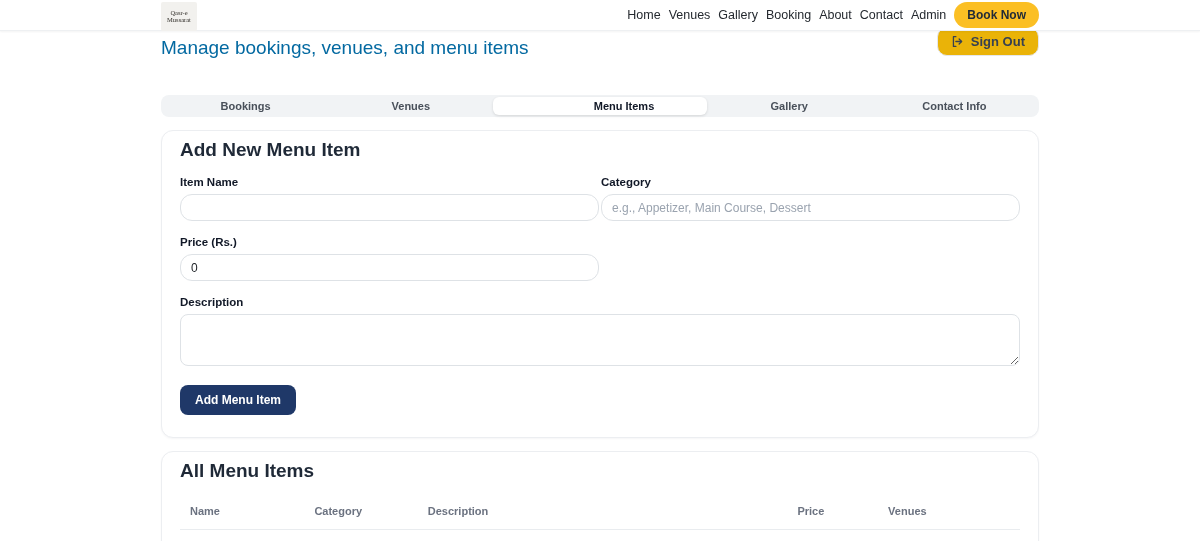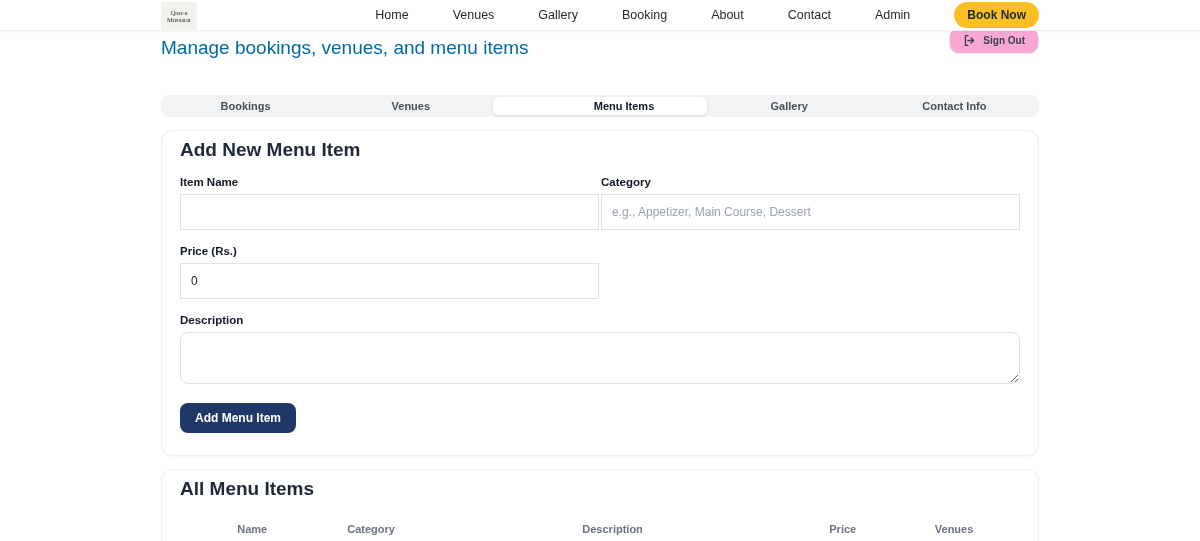--- a/index.html
+++ b/index.html
@@ -21,21 +21,21 @@
     width:878px; margin:0 auto; height:100%;
     display:flex; align-items:center; justify-content:space-between;
   }
   .logo-box {
     width:36px; height:29px; margin-top:2px;
     background:#f2f1ee; border-radius:2px;
     display:flex; flex-direction:column; align-items:center; justify-content:center;
     font-family:"Liberation Serif", serif; font-size:6.5px; line-height:1.15;
     color:#33302b; text-align:center; letter-spacing:0;
   }
-  .nav-links { display:flex; align-items:center; gap:44px; }
+  .nav-links { display:flex; align-items:center; gap:8px; }
   .nav-link { font-size:12.5px; color:#24292f; cursor:pointer; white-space:nowrap; }
   .book-now {
     background:var(--yellow); color:#1f2937;
     font-size:12px; font-weight:700;
     padding:6px 13px; border-radius:14px; border:none; cursor:pointer;
     white-space:nowrap;
   }
 
   
   .main { width:878px; margin:0 auto; position:relative; padding-top:31px; }
@@ -43,22 +43,22 @@
   .page-title {
     font-size:28px; font-weight:800; color:#1f2937;
     line-height:34px; margin:-28px 0 0 0; 
     position:relative; z-index:1;
   }
   .subtitle { font-size:19px; color:#0369a1; }
 
   .signout-btn {
     position:absolute; right:0; top:27px; z-index:1;
     display:inline-flex; align-items:center; gap:7px;
-    background:#f9a8d4; border:1px solid #e5e7eb; border-radius:10px;
-    padding:6px 13px; font-size:10px; font-weight:600; color:#374151; cursor:pointer;
+    background:#eab308; border:1px solid #e5e7eb; border-radius:10px;
+    padding:6px 13px; font-size:13px; font-weight:600; color:#374151; cursor:pointer;
   }
 
   
   .tabs {
     margin-top:36px; background:#f1f3f5; border-radius:8px;
     display:flex; padding:2px; height:22px;
   }
   .tab {
     flex:1; display:flex; align-items:center; justify-content:center;
     font-size:11px; font-weight:600; color:#49505a;
@@ -74,39 +74,39 @@
   }
   .card-heading { font-size:19px; font-weight:700; color:#1f2937; margin:0; }
 
   
   .form-grid { display:grid; grid-template-columns:1fr 1fr; column-gap:2px; }
   .field-label {
     display:block; font-size:11.5px; font-weight:700; color:#111827;
     margin:15px 0 6px;
   }
   .text-input {
-    width:100%; height:36px; border:1px solid #dee2e6; border-radius:0;
+    width:100%; height:27px; border:1px solid #dee2e6; border-radius:12px;
     padding:0 10px; font-size:12px; color:#212529; background:#fff;
     font-family:"Liberation Sans", sans-serif;
   }
   .text-input::placeholder, textarea::placeholder { color:#9aa3af; }
   .desc-area {
     width:100%; height:52px; border:1px solid #dee2e6; border-radius:8px;
     padding:6px 10px; font-size:12px; resize:vertical; color:#212529;
     font-family:"Liberation Sans", sans-serif;
   }
   .submit-btn {
     margin-top:15px; background:var(--navy); color:#fff;
     font-size:12px; font-weight:700; border:none; border-radius:8px;
     padding:8px 15px; cursor:pointer;
   }
 
   
   .menu-table { margin-top:15px; }
-  .t-head, .t-row { display:flex; align-items:center;text-align:center; }
+  .t-head, .t-row { display:flex; align-items:center; }
   .t-head { border-bottom:1px solid #e9ecef; padding:8px 0 12px; }
   .t-row { padding:14px 0 12px; }
   .th { font-size:11px; font-weight:600; color:#6b7280; }
   .col-name { width:16%; padding-left:10px; }
   .col-cat  { width:13.5%; }
   .col-desc { width:44%; }
   .col-price{ width:10.8%; }
   .col-act  { flex:1; }
 
   :root { --yellow:#fbbf24; --navy:#1f3868; --danger:#ef4444; }

